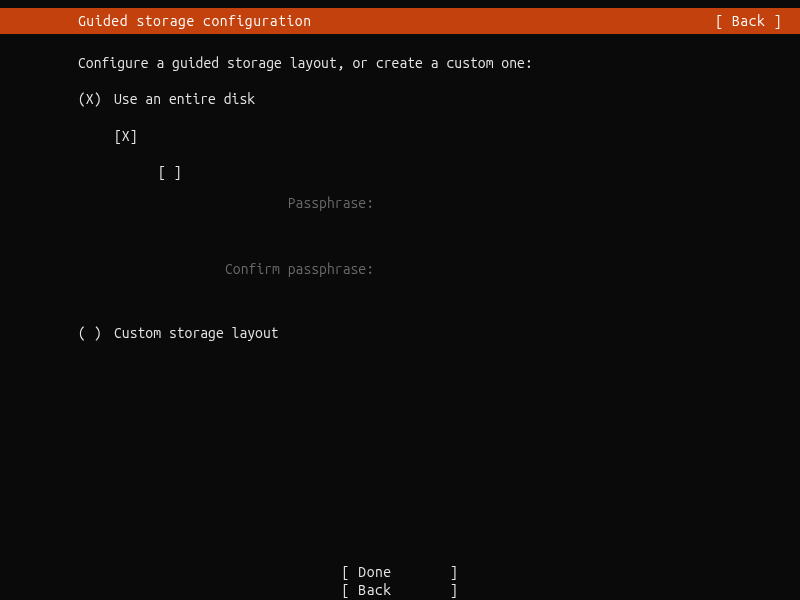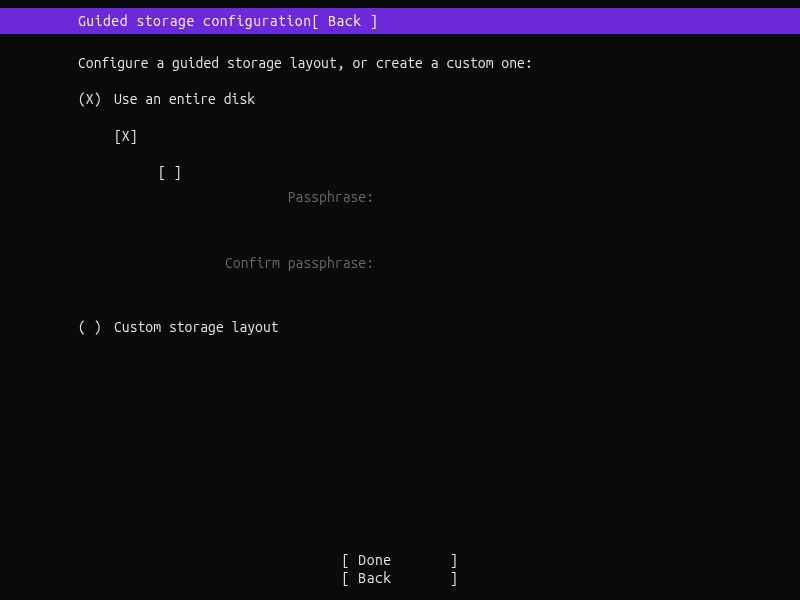--- a/index.html
+++ b/index.html
@@ -11,25 +11,25 @@
       width: 800px;
       height: 600px;
       background: #0a0a0a;
       font-family: "Ubuntu Mono", "DejaVu Sans Mono", monospace;
       font-size: 14px;
       color: #e8e8e8;
       overflow: hidden;
       position: relative;
     }
     .header {
-      background: #6d28d9;
+      background: #c2410c;
       color: #ffffff;
       height: 26px;
       display: flex;
-      justify-content: flex-start;
+      justify-content: space-between;
       align-items: center;
       padding: 0 18px 0 78px;
       margin-top: 8px;
     }
     .header-title {
       letter-spacing: 0.5px;
     }
     .header-help {
       letter-spacing: 0.5px;
     }
@@ -65,34 +65,34 @@
     .check-marker {
       width: 44px;
       flex-shrink: 0;
     }
     .sub-sub-block {
       margin-left: 44px;
       margin-top: 14px;
     }
     .field-row {
       display: flex;
-      margin-top: 2px;
+      margin-top: 8px;
     }
     .field-label {
       width: 224px;
       text-align: right;
       color: #6a6a6a;
       padding-right: 8px;
     }
     .custom-option {
       margin-top: 42px;
     }
     .footer {
       position: absolute;
-      bottom: 14px;
+      bottom: 2px;
       left: 0;
       width: 100%;
       display: flex;
       flex-direction: column;
       align-items: center;
       gap: 2px;
     }
     .footer-button {
       color: #e8e8e8;
       font-family: inherit;

